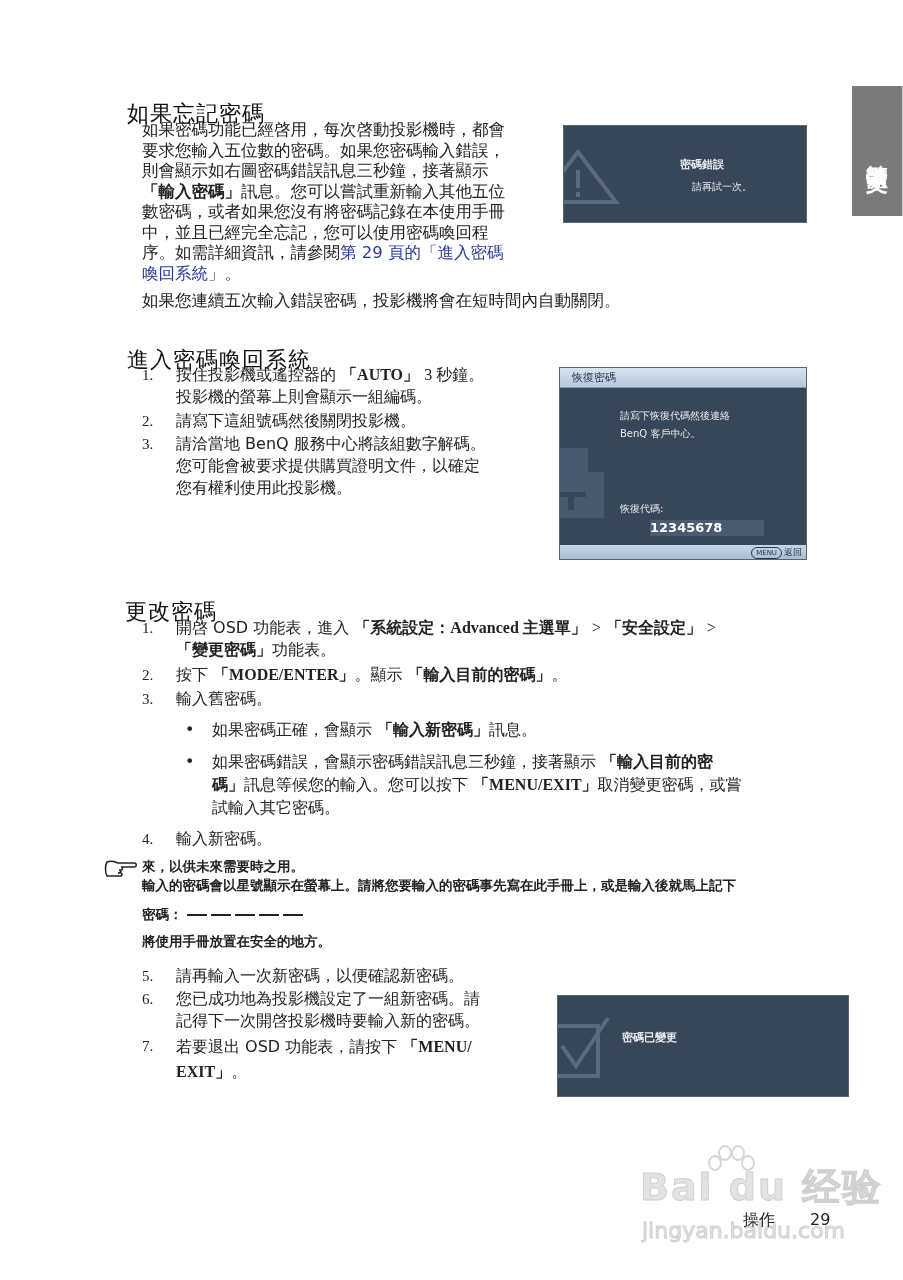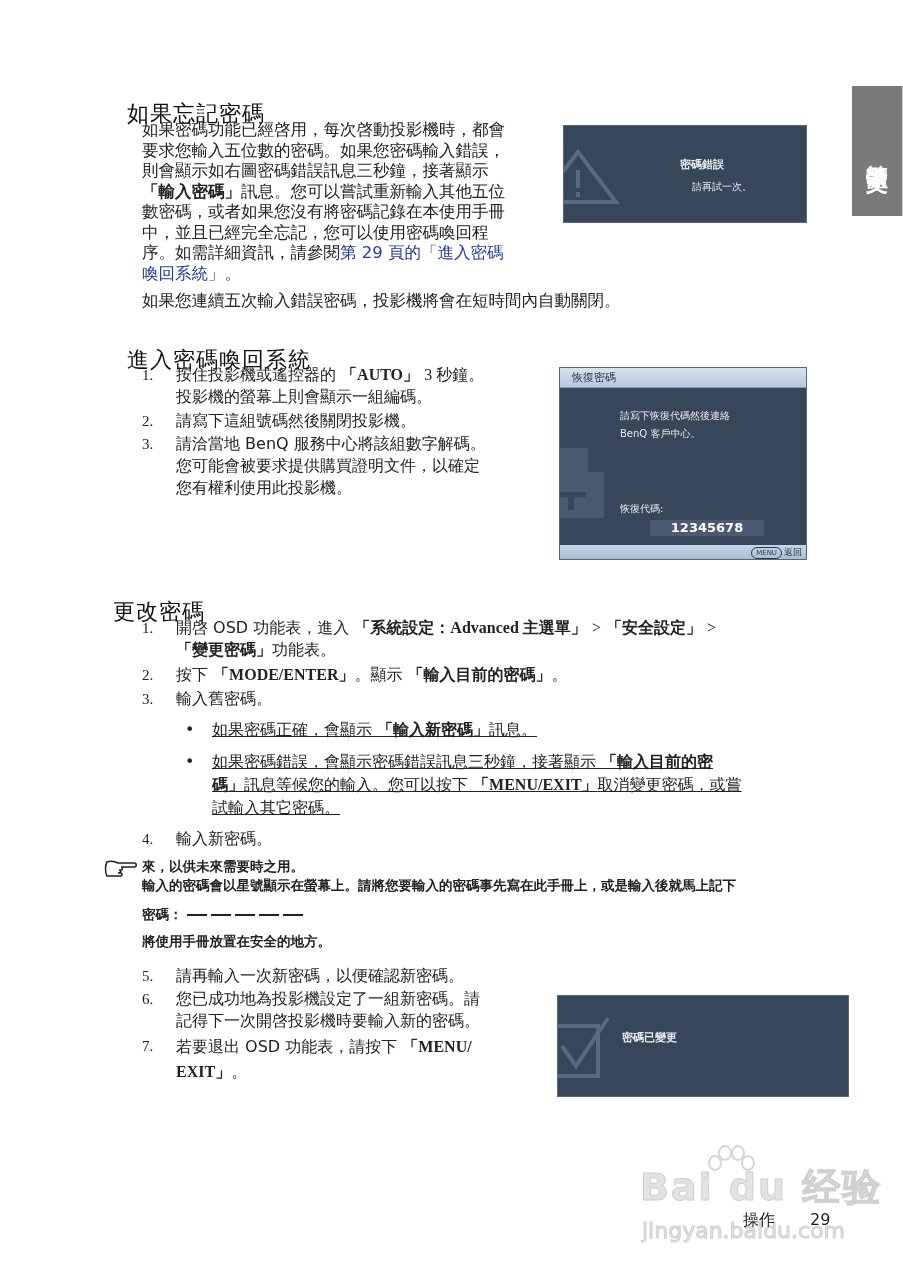--- a/index.html
+++ b/index.html
@@ -19,21 +19,21 @@
     .link { color: #2a3a9a; }
     .ol-item { position: absolute; font-size: 16px; line-height: 22px; color: #222; }
     .ol-num {
       position: absolute; left: 0; top: 0; width: 30px;
       font-family: "Liberation Serif", "DejaVu Serif", serif; font-size: 15px;
     }
     .ol-text { position: absolute; left: 34px; top: 0; }
     .serif { font-family: "Liberation Serif", "DejaVu Serif", serif; }
     .bullet-item { position: absolute; font-size: 16px; line-height: 23px; color: #222; }
     .bullet-dot { position: absolute; left: 0; top: 0; }
-    .bullet-text { position: absolute; left: 27px; top: 0; text-decoration: underline; }
+    .bullet-text { position: absolute; left: 27px; top: 0; }
 
     
     .side-tab {
       position: absolute; left: 852px; top: 86px; width: 50px; height: 130px;
       background: #7a7a7a; color: #ffffff; display: flex; align-items: center; justify-content: center;
     }
     .side-tab span {
       writing-mode: vertical-rl; font-size: 22px; letter-spacing: 2px; font-weight: bold;
     }
     .side-tab::after {
@@ -56,21 +56,21 @@
       position: absolute; left: 0; bottom: 0; right: 0; height: 14px;
       background: linear-gradient(#c7d6e5, #a9bdd2); font-size: 9px; line-height: 14px;
       text-align: right; padding-right: 4px; color: #2b3850;
     }
     .menu-pill {
       display: inline-block; border: 1px solid #2b3850; border-radius: 7px; padding: 0 4px;
       font-size: 7px; line-height: 10px; margin-right: 2px; vertical-align: middle;
     }
     .code-box {
       position: absolute; background: #4a5a70; color: #ffffff; font-weight: bold; font-size: 13px;
-      text-align: center; line-height: 16px;
+      line-height: 16px;
     }
 
     
     .note { position: absolute; font-size: 13.5px; line-height: 19px; font-weight: bold; color: #222; }
     .dash-line { display: inline-block; width: 20px; border-bottom: 2px solid #222; margin-right: 4px; vertical-align: middle; }
 
     
     .page-footer { position: absolute; font-size: 16px; color: #222; }
     .watermark {
       position: absolute; color: #e3e3e3; font-weight: bold; font-family: "DejaVu Sans", sans-serif;
@@ -141,21 +141,21 @@
   </svg>
   <div class="osd-text" style="left:60px; top:41px;">請寫下恢復代碼然後連絡</div>
   <div class="osd-text" style="left:60px; top:59px;">BenQ 客戶中心。</div>
   <div class="osd-text" style="left:60px; top:134px;">恢復代碼:</div>
   <div class="code-box" style="left:90px; top:152px; width:114px; height:16px;">12345678</div>
   <div class="osd-footer">
     <span class="menu-pill">MENU</span><span>返回</span>
   </div>
 </div>
 
-<h1 class="sec" style="left:97px; top:578px;">更改密碼</h1>
+<h1 class="sec" style="left:109px; top:578px;">更改密碼</h1>
 
 <div class="ol-item" style="left:142px; top:617px; width:660px;">
   <span class="ol-num">1.</span>
   <span class="ol-text">
     <span>開啓 OSD 功能表，進入</span>
     <b class="serif">「系統設定：Advanced 主選單」</b>
     <span class="serif">&gt;</span>
     <b>「安全設定」</b>
     <span class="serif">&gt;</span><br>
     <b>「變更密碼」</b><span>功能表。</span>

